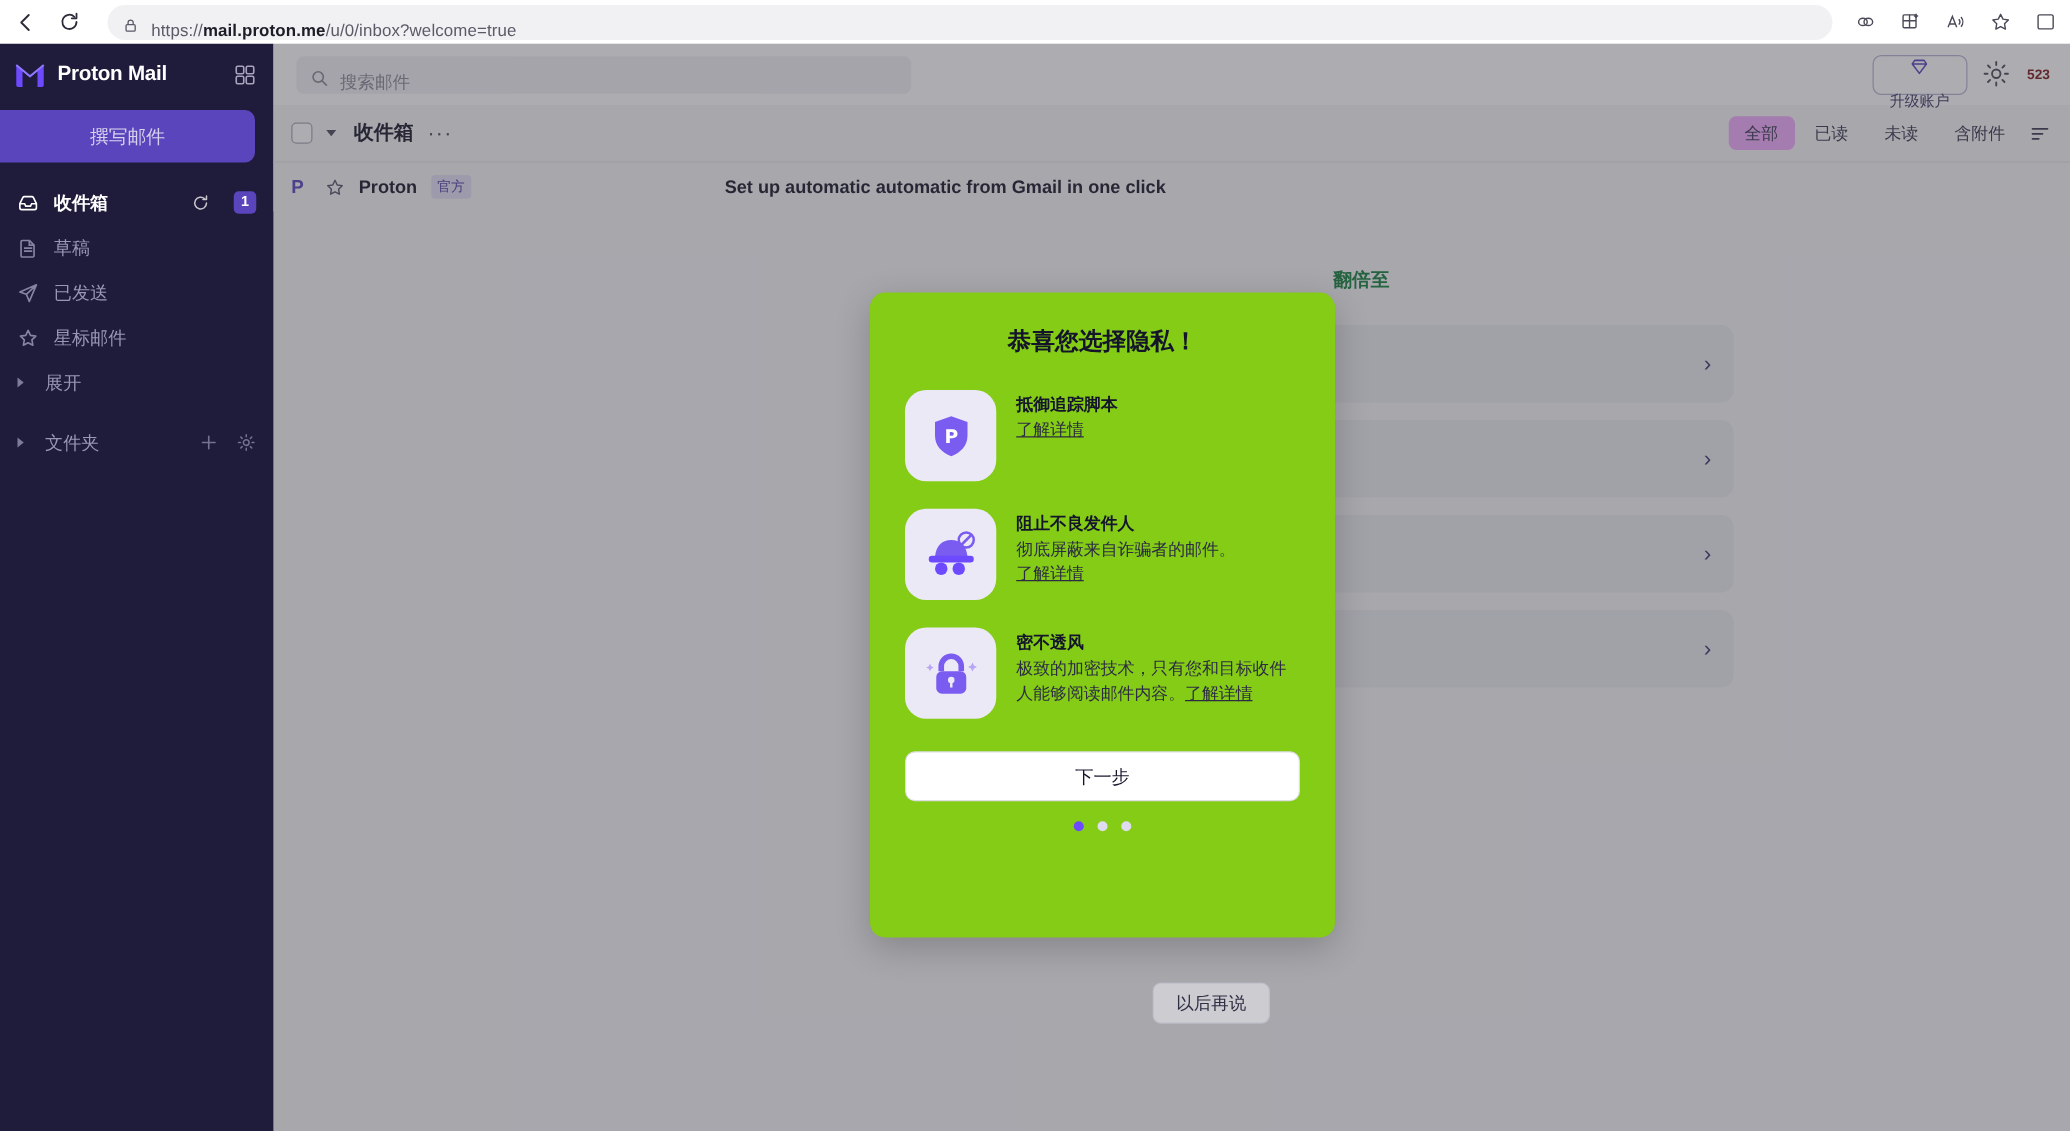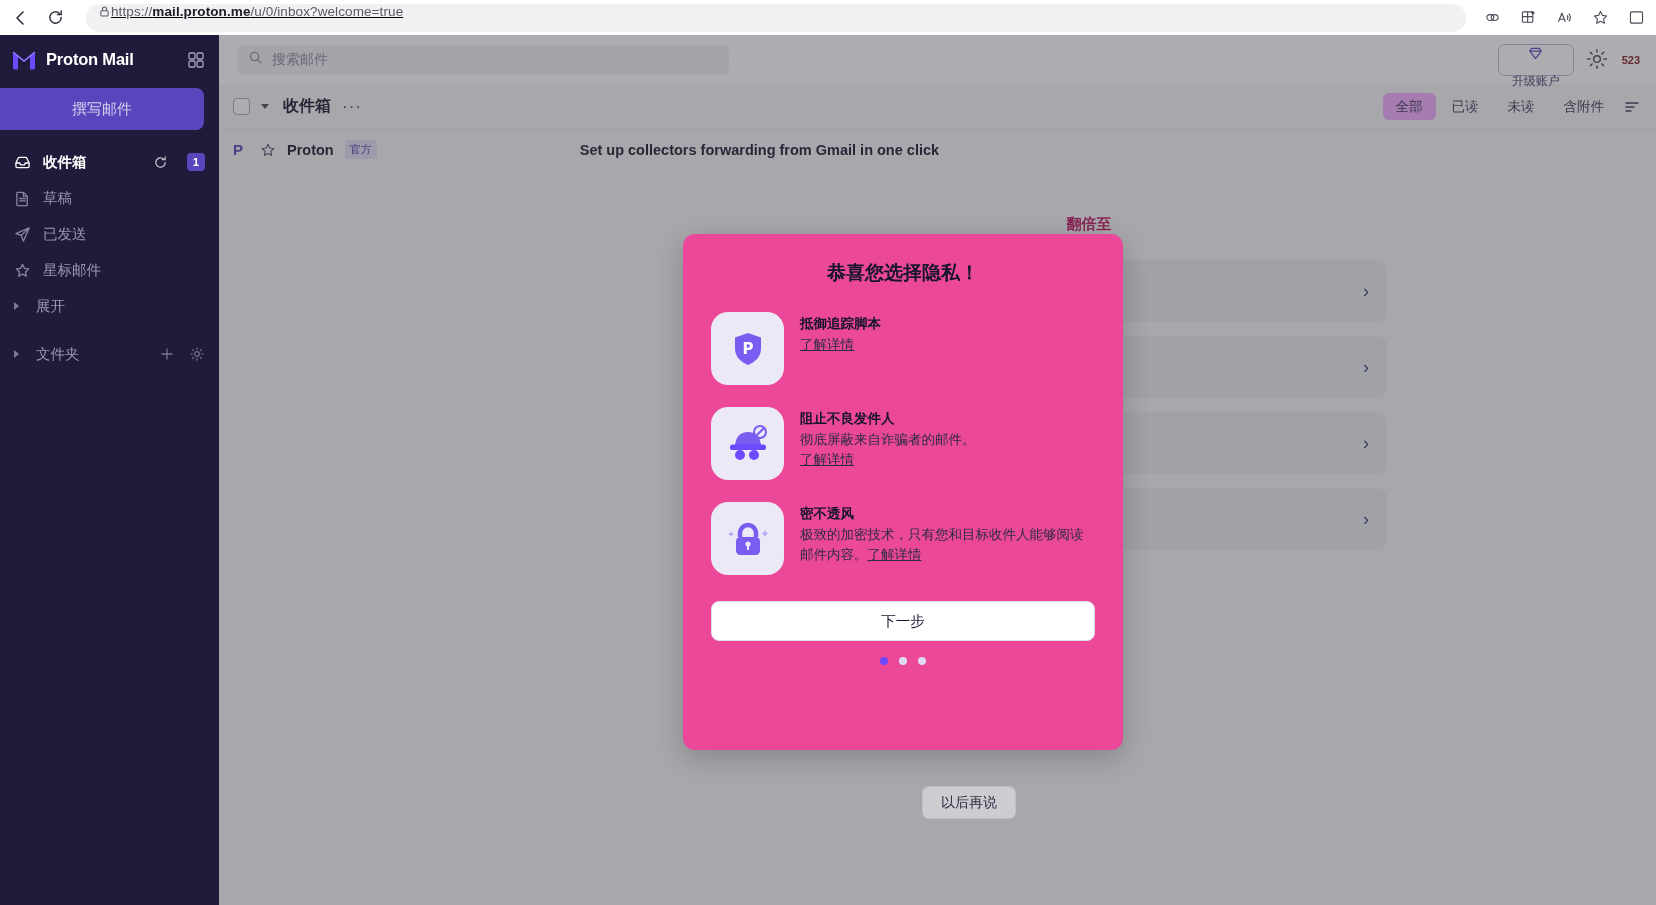--- a/index.html
+++ b/index.html
@@ -17,21 +17,21 @@
     background: #ffffff; display: flex; align-items: center;
   }
   .nav-btn {
     width: 34px; height: 34px; display: flex; align-items: center;
     justify-content: center; color: #2b2b3a; flex: none;
   }
   .nav-back { margin-left: 4px; }
   .url-pill {
     flex: 1; height: 28px; margin: 0 10px 0 14px;
     background: #f1f1f4; border-radius: 14px;
-    display: flex; align-items: flex-start; padding: 0 12px; gap: 0; text-decoration: underline;
+    display: flex; align-items: flex-end; padding: 0 12px; gap: 10px;
   }
   .url-text {
     font-size: 13.5px; color: #5a5a68; white-space: nowrap;
     letter-spacing: .1px;
   }
   .url-text b { color: #1d1d28; font-weight: 700; }
   .chrome-icons { display: flex; align-items: center; gap: 4px; padding-right: 4px; }
   .chrome-ic {
     width: 32px; height: 32px; display: flex; align-items: center;
     justify-content: center; color: #4a4a58;
@@ -88,21 +88,21 @@
   .main {
     position: absolute; top: 0; left: 219px; width: 1437px; height: 870px;
     background: #f5f5f7;
   }
   .topbar {
     height: 49px; display: flex; align-items: center; padding: 0 10px;
     background: #ffffff;
   }
   .search-box {
     width: 492px; height: 30px; background: #f0f0f3; border-radius: 6px;
-    display: flex; align-items: center; padding: 0 11px; gap: 9px;
+    display: flex; align-items: flex-end; padding: 0 11px; gap: 9px;
     margin-left: 8px;
   }
   .search-ph { color: #8b8b99; font-size: 14px; }
   .topbar-right {
     margin-left: auto; display: flex; align-items: center; gap: 11px;
     padding-right: 6px;
   }
   .upgrade-btn {
     height: 32px; border: 1px solid #b9b6d6; border-radius: 7px;
     display: flex; align-items: center; gap: 8px; padding: 0 13px;
@@ -149,38 +149,38 @@
   }
   .mail-subject {
     font-size: 14.5px; font-weight: 700; color: #17172a; margin-left: 192px;
   }
 
   
   .promo-area {
     position: absolute; top: 180px; left: 480px; width: 780px;
   }
   .promo-head {
-    font-size: 15px; color: #be185d; text-align: center; margin-bottom: 26px;
+    font-size: 15px; color: #15803d; text-align: center; margin-bottom: 26px;
     font-weight: 700;
   }
   .promo-card {
     width: 418px; height: 62px; margin: 0 0 14px 270px;
     background: #ebebf0; border-radius: 10px;
     display: flex; align-items: center; padding: 0 18px; color: #3a3a6e;
     font-size: 14px;
   }
   .promo-card .chev { margin-left: auto; color: #3a3a6e; font-size: 18px; }
 
   
   .overlay {
     position: absolute; inset: 0; background: rgba(60,60,70,.42);
   }
   .modal {
-    position: absolute; top: 199px; left: 464px; width: 440px; height: 516px;
-    background: #ec4899; border-radius: 12px;
+    position: absolute; top: 199px; left: 477px; width: 372px; height: 516px;
+    background: #84cc16; border-radius: 12px;
     box-shadow: 0 8px 28px rgba(0,0,0,.2);
     padding: 26px 28px 16px;
   }
   .modal-title {
     text-align: center; font-size: 19px; font-weight: 700; color: #14142b;
     margin-bottom: 26px;
   }
   .feature { display: flex; gap: 16px; margin-bottom: 22px; }
   .feat-icon {
     width: 73px; height: 73px; border-radius: 17px; background: #ece9f7;
@@ -421,21 +421,21 @@
     <div class="mail-list">
       <div class="mail-row">
         <span class="sender-avatar">P</span>
         <span class="star-ic">
           <svg width="16" height="16" viewBox="0 0 18 18" fill="none" stroke="currentColor" stroke-width="1.3">
             <path d="M9 2.5l2 4.2 4.5.6-3.3 3.2.8 4.5L9 12.9 4.99 15l.8-4.5L2.5 7.3l4.5-.6z" stroke-linejoin="round"></path>
           </svg>
         </span>
         <span class="sender-name">Proton</span>
         <span class="official-badge">官方</span>
-        <span class="mail-subject">Set up collectors forwarding from Gmail in one click</span>
+        <span class="mail-subject">Set up automatic automatic from Gmail in one click</span>
       </div>
     </div>
 
     <div class="promo-area">
       <div class="promo-head">翻倍至</div>
       <div class="promo-card">
         <span>何为您</span>
         <span class="chev">›</span>
       </div>
       <div class="promo-card">

